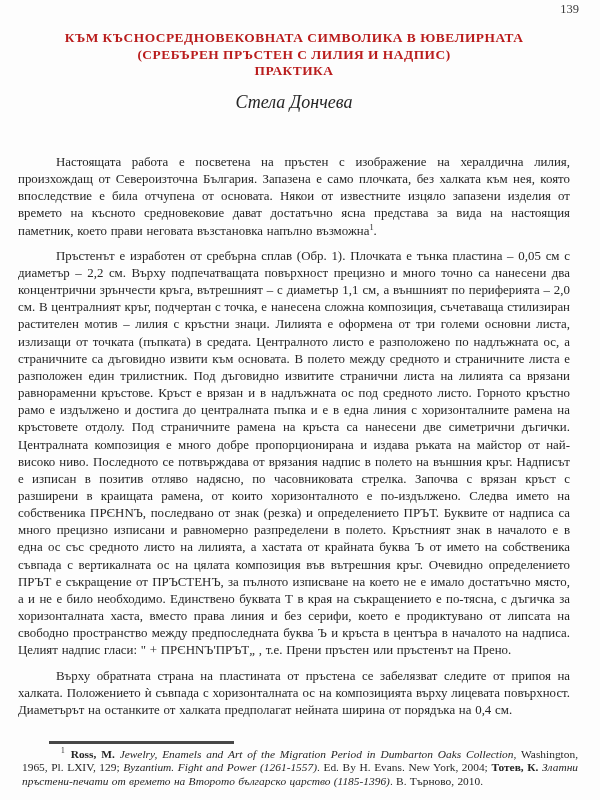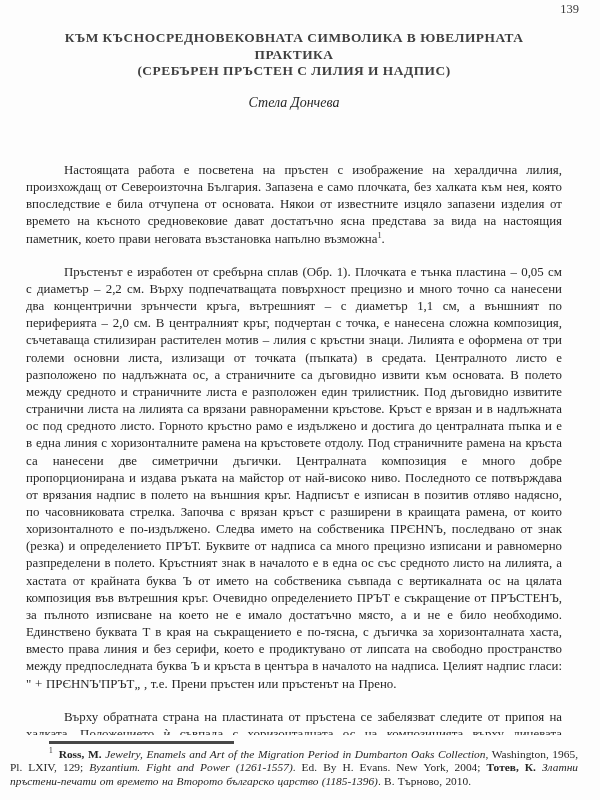--- a/index.html
+++ b/index.html
@@ -22,45 +22,45 @@
   .title {
     position: absolute;
     top: 30px;
     left: 10px;
     right: 22px;
     text-align: center;
     font-weight: bold;
     font-size: 13.4px;
     line-height: 16.6px;
     letter-spacing: 0.5px;
-    color: #404040;
+    color: #b91c1c;
   }
   .authors {
     position: absolute;
     top: 94px;
     left: 10px;
     right: 22px;
     text-align: center;
     font-style: italic;
-    font-size: 14px;
+    font-size: 18px;
     line-height: 17px;
   }
   .body-text {
     position: absolute;
     top: 146px;
     left: 10px;
     right: 22px;
     bottom: 60px;
     overflow: hidden;
     font-size: 12.9px;
     line-height: 17.15px;
     text-align: justify;
     word-spacing: 0.5px;
   }
-  .body-text p { margin: 16px; text-indent: 38px; }
+  .body-text p { margin: 8px; text-indent: 38px; }
   sup.fn-ref, sup.fn-marker {
     font-size: 0.65em;
     vertical-align: super;
     line-height: 0;
   }
   sup.fn-marker { margin-right: 6px; }
   .footnote-area {
     position: absolute;
     left: 10px;
     right: 22px;
@@ -69,41 +69,41 @@
     background: #fdfdfd;
     padding-top: 6px;
   }
   .fn-rule {
     height: 2.5px;
     width: 185px;
     margin-left: 39px;
     background: #474747;
   }
   .footnote {
-    margin: 4px 0 0 0;
+    margin: 4px 0 0 12px;
     font-size: 11.4px;
     line-height: 13.7px;
     text-align: justify;
     text-indent: 39px;
     word-spacing: 0.5px;
   }
   .fn-bold { font-weight: bold; }
   .fn-italic { font-style: italic; }
 </style>
 </head>
 <body>
 
 <div class="page">
 
   <div class="page-number">139</div>
 
   <div class="title">
     <div>КЪМ КЪСНОСРЕДНОВЕКОВНАТА СИМВОЛИКА В ЮВЕЛИРНАТА</div>
+    <div>(СРЕБЪРЕН ПРЪСТЕН С ЛИЛИЯ И НАДПИС)</div>
     <div>ПРАКТИКА</div>
-    <div>(СРЕБЪРЕН ПРЪСТЕН С ЛИЛИЯ И НАДПИС)</div>
   </div>
 
   <div class="authors">
     <div>Стела Дончева</div>
   </div>
 
   <div class="body-text">
     <p><span>Настоящата работа е посветена на пръстен с изображение на хералдична лилия, произхождащ от Североизточна България. Запазена е само плочката, без халката към нея, която впоследствие е била отчупена от основата. Някои от известните изцяло запазени изделия от времето на късното средновековие дават достатъчно ясна представа за вида на настоящия паметник, което прави неговата възстановка напълно възможна</span><sup class="fn-ref">1</sup><span>.</span></p>
     <p>Пръстенът е изработен от сребърна сплав (Обр. 1). Плочката е тънка пластина – 0,05 см с диаметър – 2,2 см. Върху подпечатващата повърхност прецизно и много точно са нанесени два концентрични зрънчести кръга, вътрешният – с диаметър 1,1 см, а външният по периферията – 2,0 см. В централният кръг, подчертан с точка, е нанесена сложна композиция, съчетаваща стилизиран растителен мотив – лилия с кръстни знаци. Лилията е оформена от три големи основни листа, излизащи от точката (пъпката) в средата. Централното листо е разположено по надлъжната ос, а страничните са дъговидно извити към основата. В полето между средното и страничните листа е разположен един трилистник. Под дъговидно извитите странични листа на лилията са врязани равнораменни кръстове. Кръст е врязан и в надлъжната ос под средното листо. Горното кръстно рамо е издължено и достига до централната пъпка и е в една линия с хоризонталните рамена на кръстовете отдолу. Под страничните рамена на кръста са нанесени две симетрични дъгички. Централната композиция е много добре пропорционирана и издава ръката на майстор от най-високо ниво. Последното се потвърждава от врязания надпис в полето на външния кръг. Надписът е изписан в позитив отляво надясно, по часовниковата стрелка. Започва с врязан кръст с разширени в краищата рамена, от които хоризонталното е по-издължено. Следва името на собственика ПРЄНNЪ, последвано от знак (резка) и определението ПРЪТ. Буквите от надписа са много прецизно изписани и равномерно разпределени в полето. Кръстният знак в началото е в една ос със средното листо на лилията, а хастата от крайната буква Ъ от името на собственика съвпада с вертикалната ос на цялата композиция във вътрешния кръг. Очевидно определението ПРЪТ е съкращение от ПРЪСТЕНЪ, за пълното изписване на което не е имало достатъчно място, а и не е било необходимо. Единствено буквата Т в края на съкращението е по-тясна, с дъгичка за хоризонталната хаста, вместо права линия и без серифи, което е продиктувано от липсата на свободно пространство между предпоследната буква Ъ и кръста в центъра в началото на надписа. Целият надпис гласи: " + ПРЄНNЪ'ПРЪТ„ , т.е. Прени пръстен или пръстенът на Прено.</p>
     <p>Върху обратната страна на пластината от пръстена се забелязват следите от припоя на халката. Положението ѝ съвпада с хоризонталната ос на композицията върху лицевата повърхност. Диаметърът на останките от халката предполагат нейната ширина от порядъка на 0,4 см.</p>

